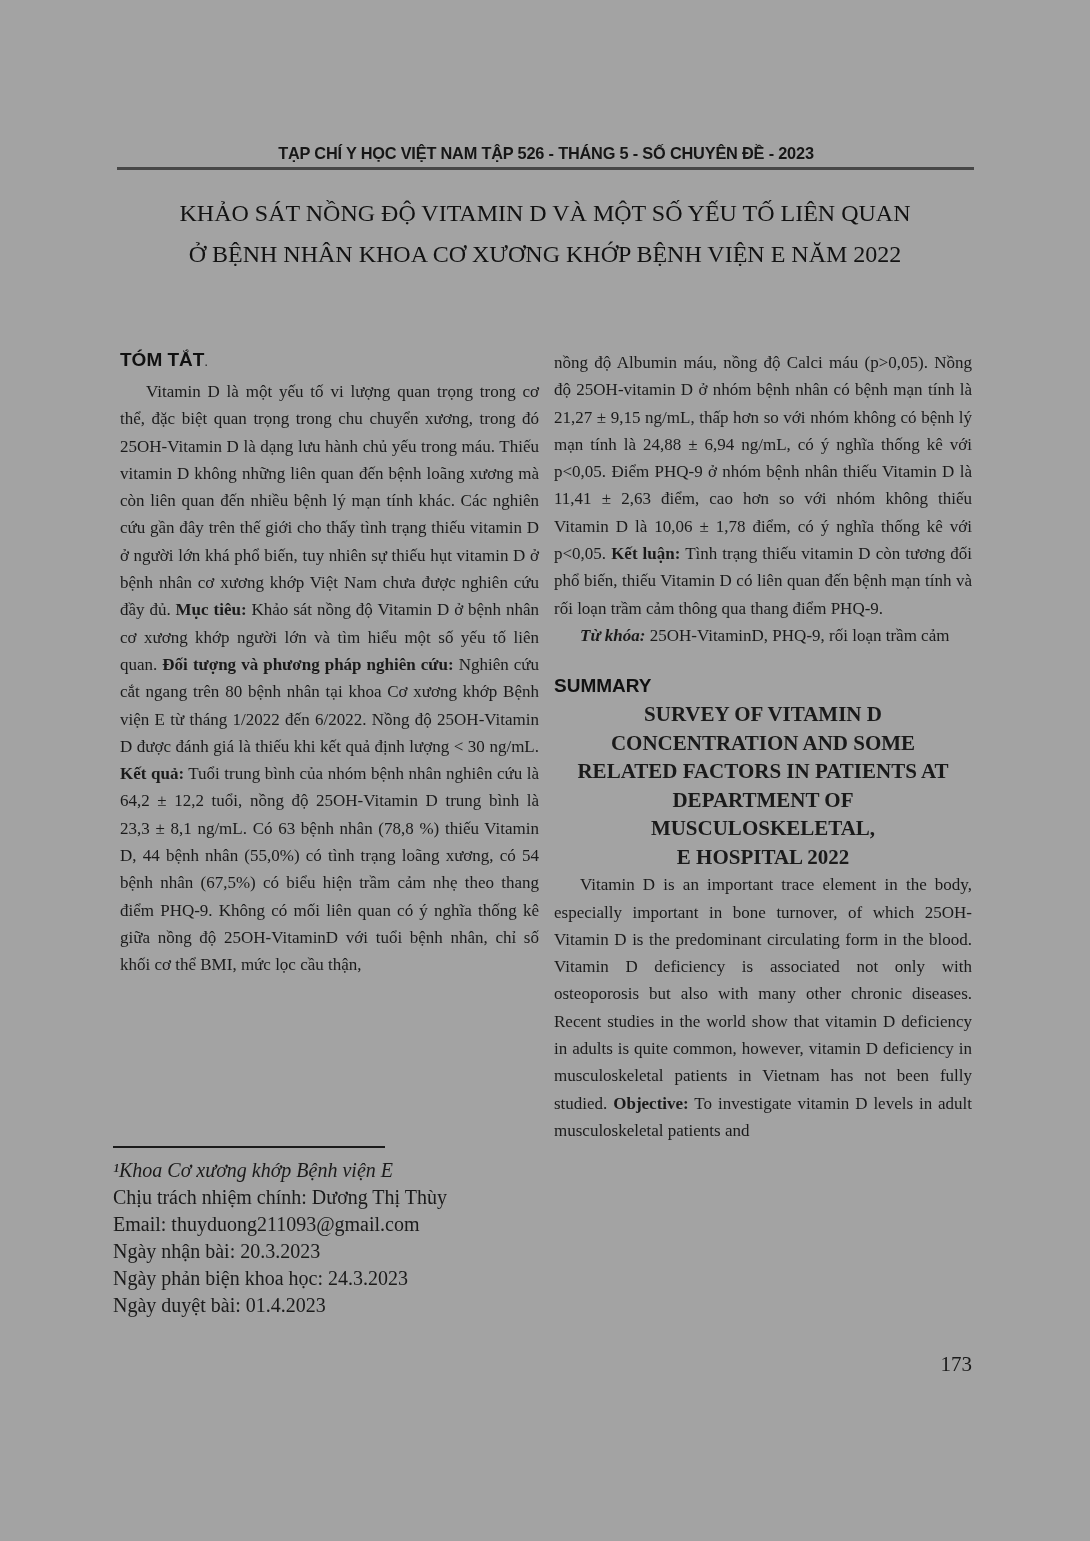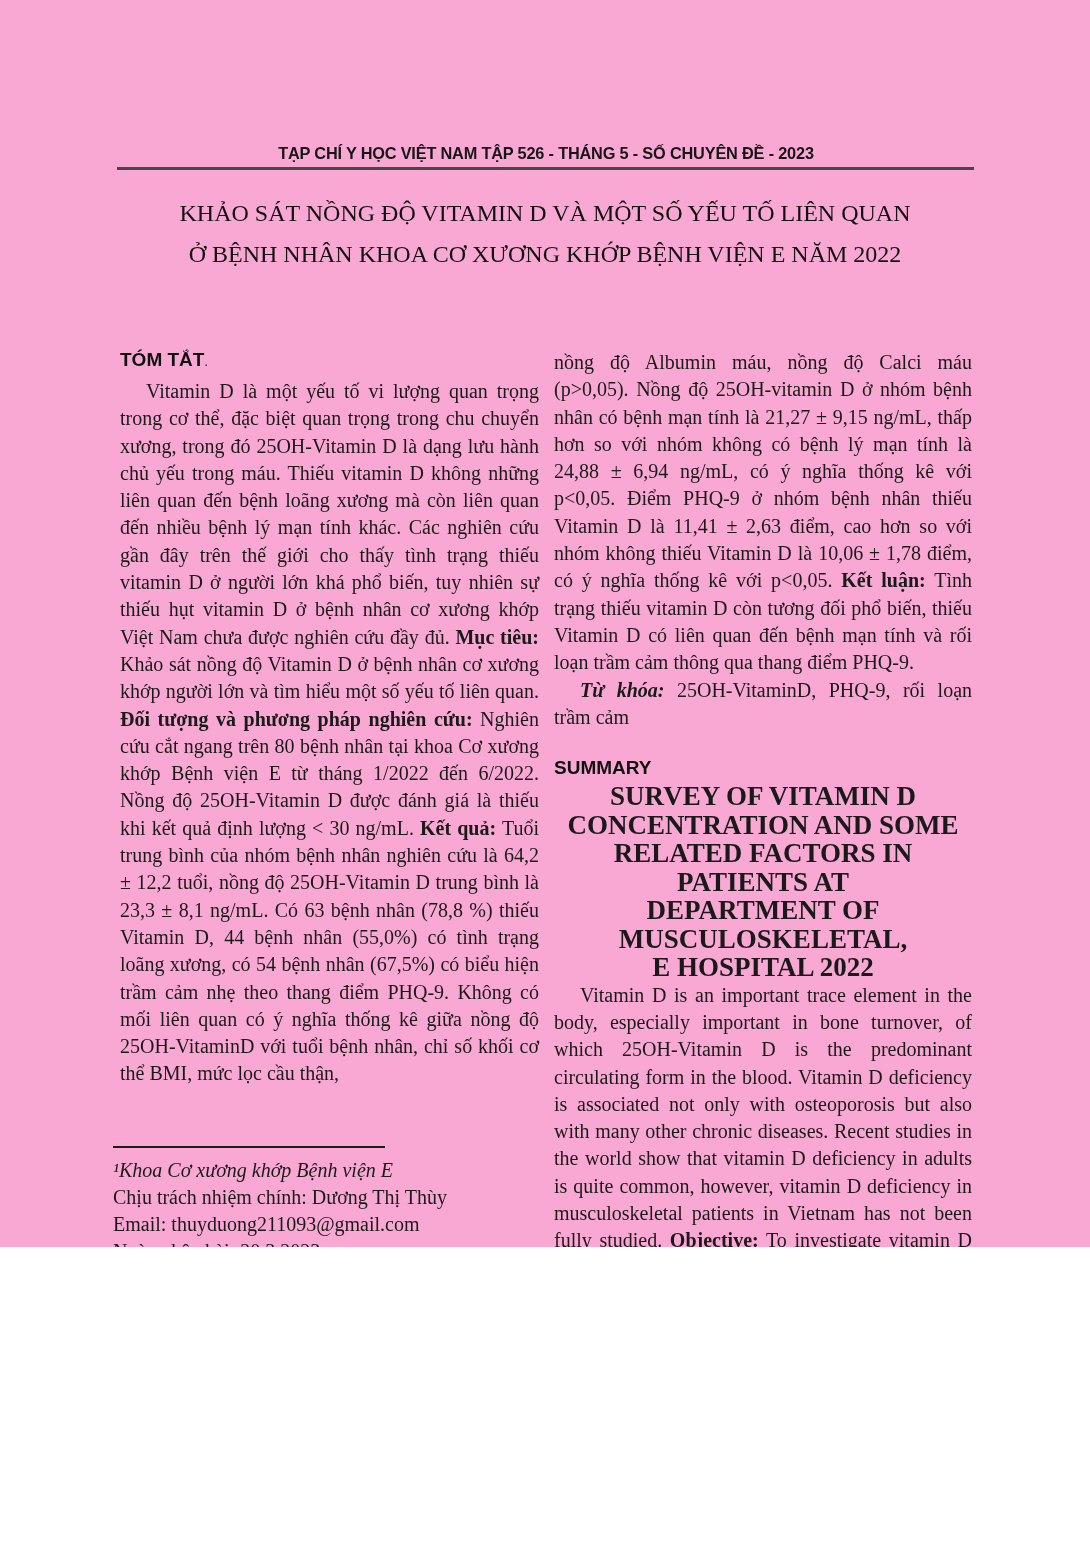--- a/index.html
+++ b/index.html
@@ -1,20 +1,20 @@
 <!DOCTYPE html>
 <html lang="vi"><head>
 <meta charset="utf-8">
 <style>
   html, body { margin: 0; padding: 0; background: #ffffff; }
   .page {
     position: relative;
     width: 1090px;
-    height: 1247px;
-    background: #f9a8d4;
+    height: 1541px;
+    background: #a3a3a3;
     color: #1a1a1a;
     font-family: "Liberation Serif", serif;
     overflow: hidden;
   }
   .journal-header {
     position: absolute;
     top: 144px; left: 120px; width: 852px;
     text-align: center;
     font-family: "Liberation Sans", sans-serif;
     font-weight: bold;
@@ -51,32 +51,32 @@
   .section-heading {
     font-family: "Liberation Sans", sans-serif;
     font-weight: bold;
     font-size: 19px;
     color: #111111;
     margin: 0 0 7px 0;
   }
   .heading-dot { font-size: 12px; font-weight: normal; }
   .body-par {
     margin: 0;
-    font-size: 20px;
+    font-size: 17px;
     line-height: 27.3px;
     text-align: justify;
   }
   .indent { text-indent: 26px; }
   .keywords { margin: 0; }
   .summary-heading { margin-top: 26px; margin-bottom: 3px; }
   .en-title {
     margin: 0;
     text-align: center;
     font-weight: bold;
-    font-size: 27px;
+    font-size: 21px;
     line-height: 28.5px;
   }
   .footnote {
     position: absolute;
     top: 1146px; left: 113px; width: 419px;
     font-size: 20px;
     line-height: 27px;
   }
   .footnote-separator {
     width: 272px; height: 0;

